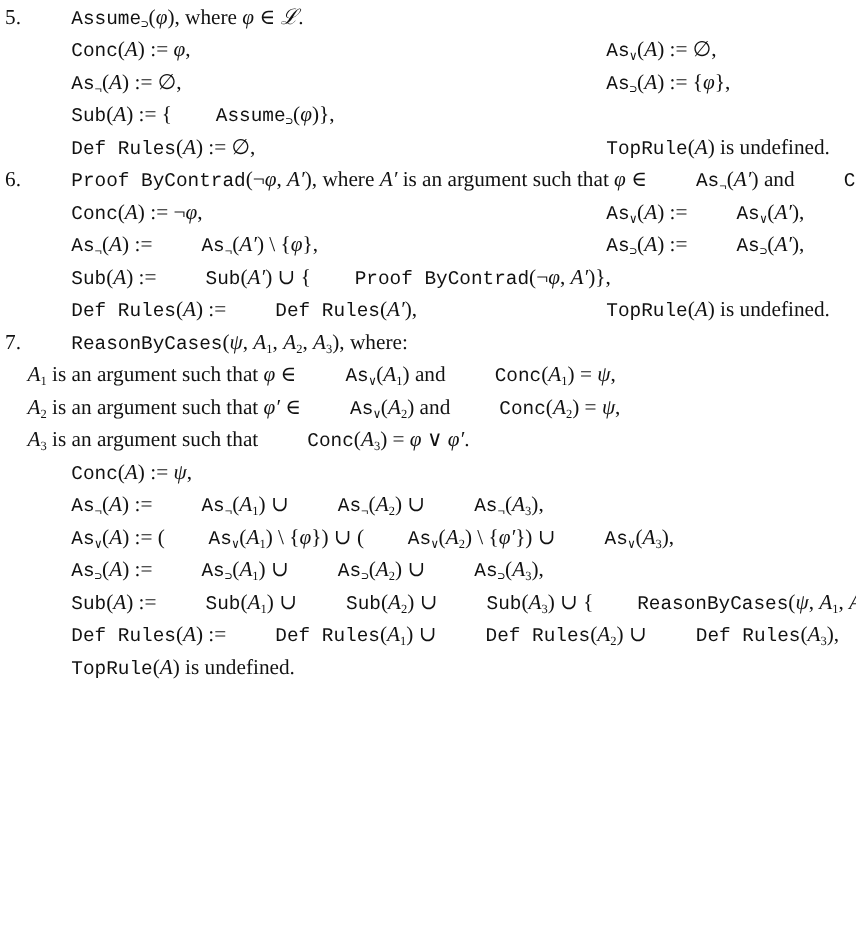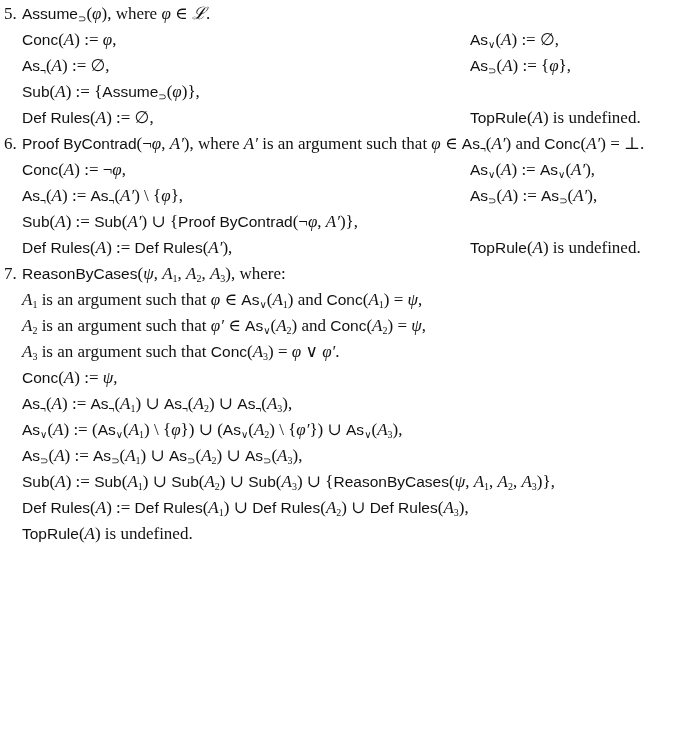--- a/index.html
+++ b/index.html
@@ -4,22 +4,22 @@
 <style>
   html, body { margin: 0; padding: 0; background: #ffffff; }
   body {
     width: 685px; height: 755px; overflow: hidden; position: relative;
     font-family: "Liberation Serif", "DejaVu Serif", serif;
     font-size: 17px; color: #111;
   }
   .line { position: absolute; left: 0; height: 24px; line-height: 24px; white-space: nowrap; }
   .num { position: absolute; left: 4px; }
   .body { position: absolute; left: 22px; }
-  .right { position: absolute; left: 470px; }
-  .sf { font-family: Liberation Sans, sans-serif; font-size: 15.5px; }
+  .right { position: absolute; left: 450px; }
+  .sf { font-family: Liberation Mono, monospace; font-size: 15.5px; margin-left: 35px; }
   .it { font-style: italic; }
   sub { font-size: 10px; line-height: 0; vertical-align: -3px; }
 </style>
 </head>
 <body>
 
 <div>
   <div class="line" style="top:2px">
     <span class="num">5.</span>
     <span class="body"><span class="sf">Assume<sub>⊃</sub></span>(<span class="it">φ</span>), where <span class="it">φ</span> ∈ <span class="it">ℒ</span>.</span>

